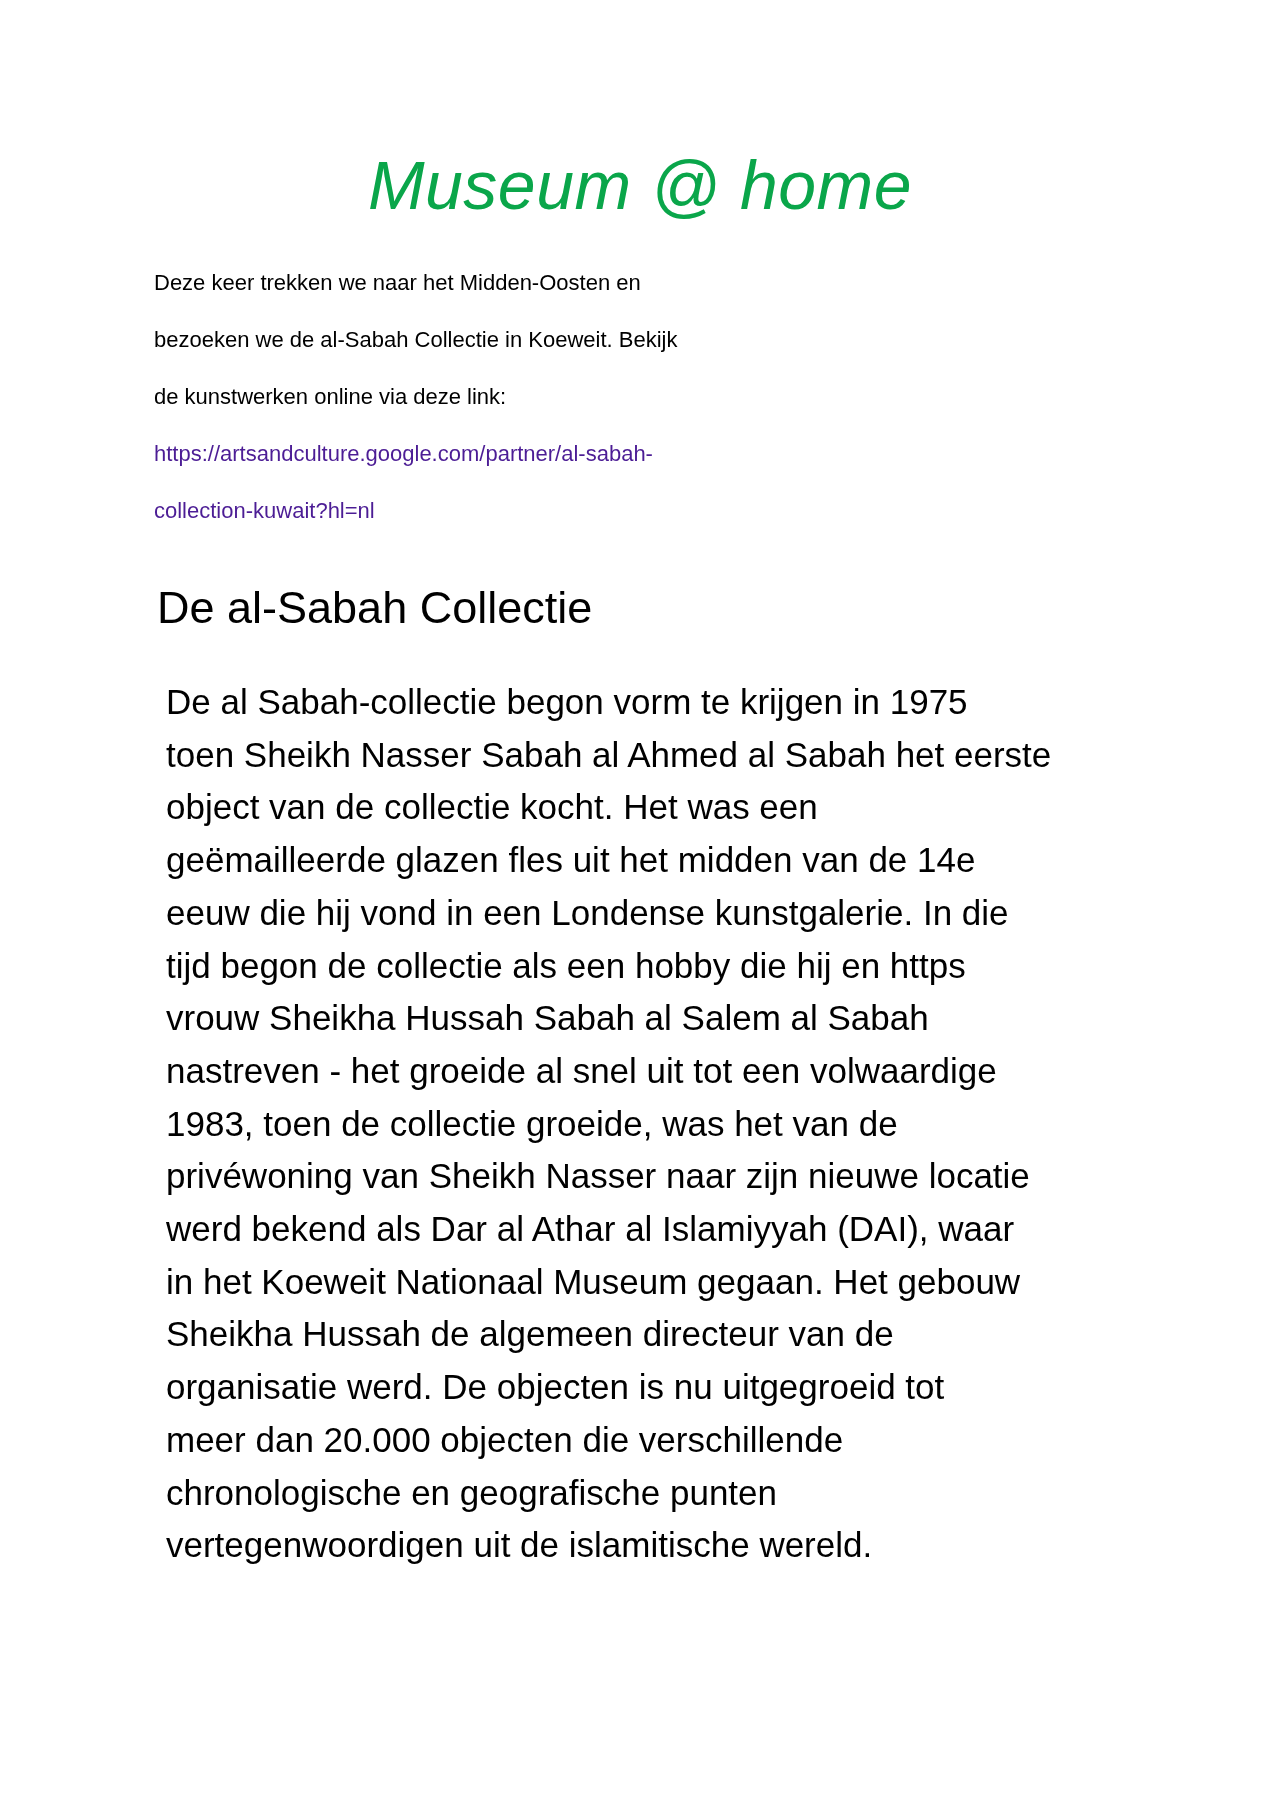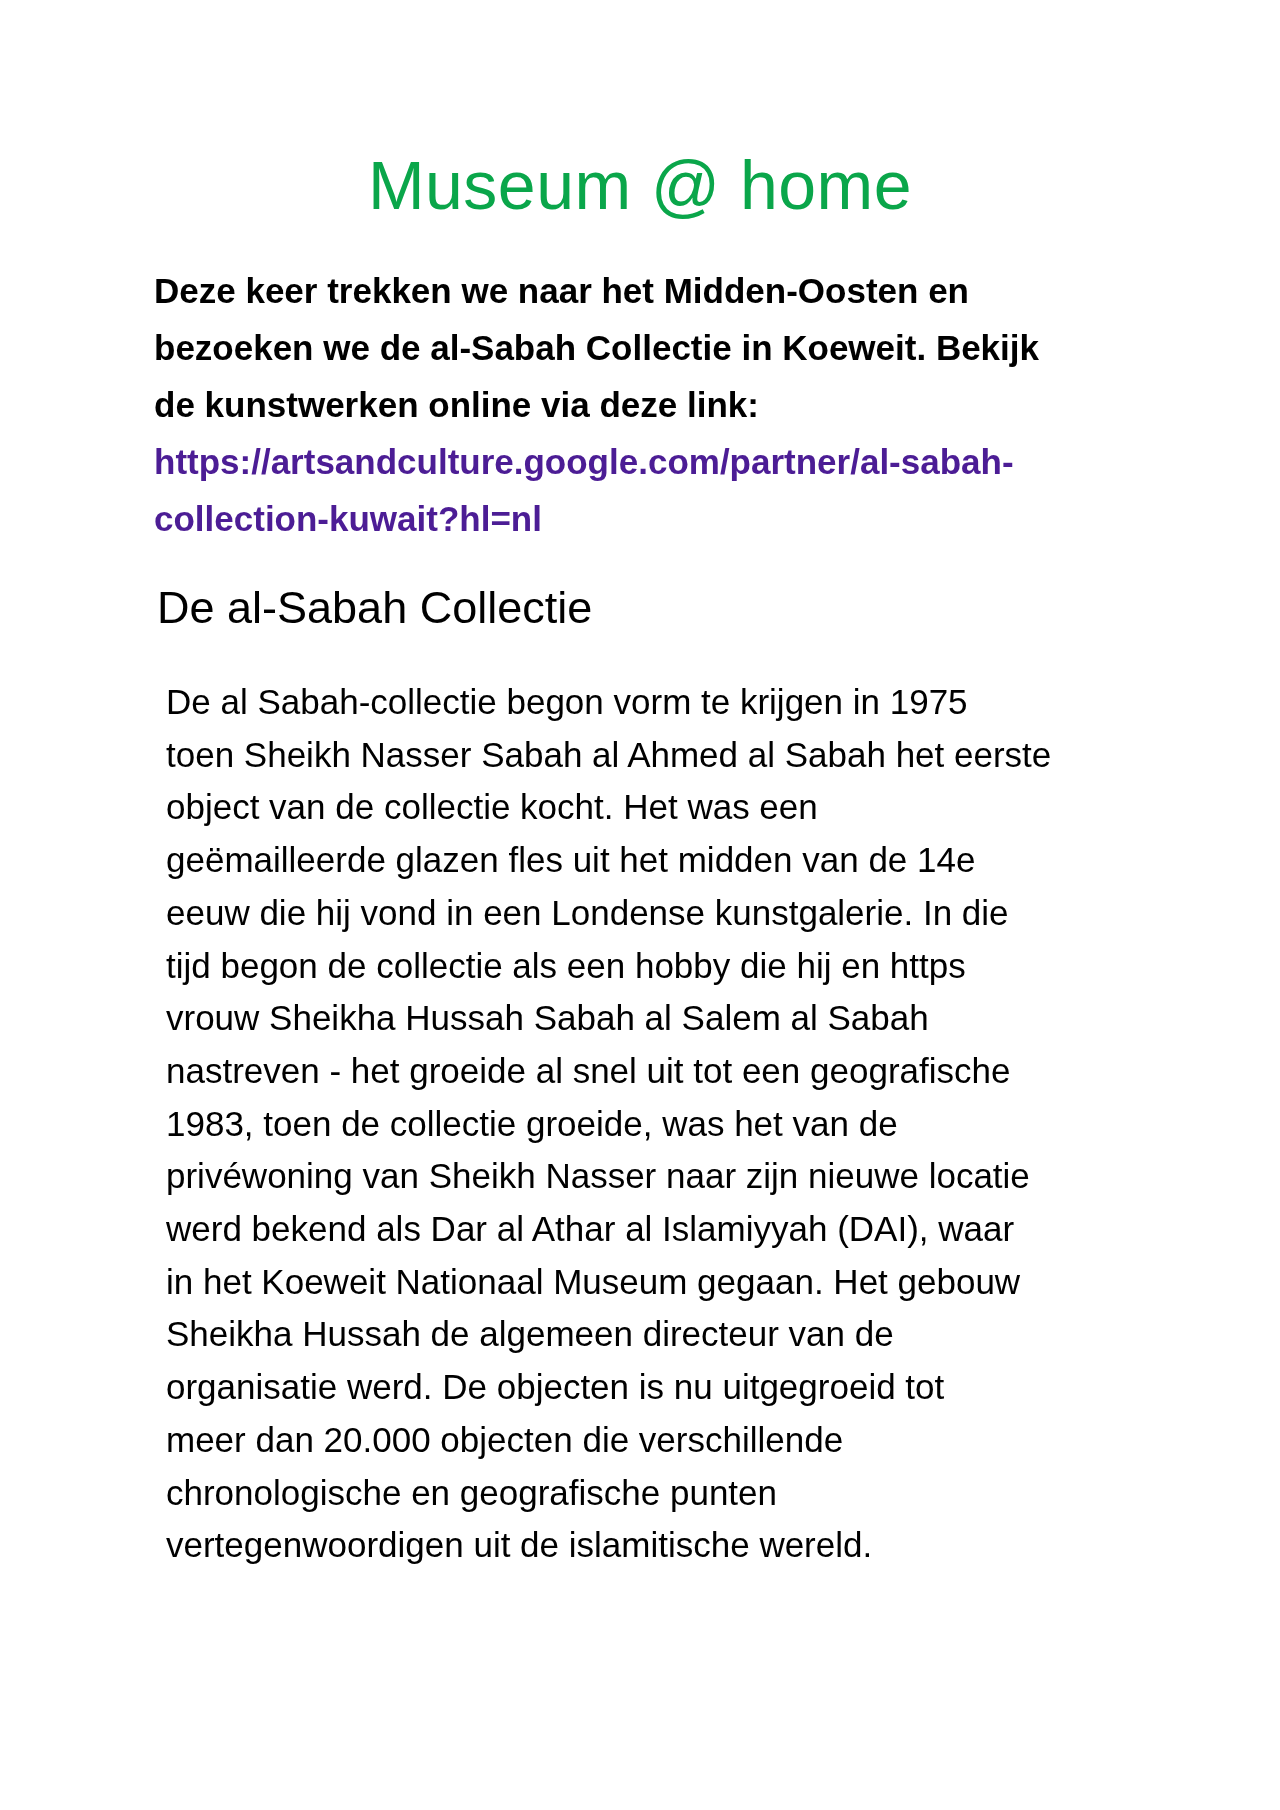--- a/index.html
+++ b/index.html
@@ -27,30 +27,30 @@
       top: 145px;
       left: 0;
       width: 1280px;
       text-align: center;
       font-size: 68px;
       line-height: 80px;
       color: #0aa64a;
       margin: 0;
       font-weight: normal;
       letter-spacing: 0.5px;
+      font-style: italic;
     }
     .intro {
       position: absolute;
       left: 154px;
-      top: 262px;
+      top: 254px;
       width: 960px;
       margin: 0;
-      font-size: 35px;
+      font-size: 22px;
       line-height: 57px;
-      font-weight: bold;
     }
     .intro .line { display: block; white-space: nowrap; }
     .heading {
       position: absolute;
       left: 154px;
       top: 580px;
       margin: 3px;
       font-size: 45px;
       line-height: 50px;
       font-weight: normal;
@@ -84,21 +84,21 @@
   <h2 class="heading">De al-Sabah Collectie</h2>
 
   <p class="body-text">
     <span class="line">De al Sabah-collectie begon vorm te krijgen in 1975</span>
     <span class="line">toen Sheikh Nasser Sabah al Ahmed al Sabah het eerste</span>
     <span class="line">object van de collectie kocht. Het was een</span>
     <span class="line">geëmailleerde glazen fles uit het midden van de 14e</span>
     <span class="line">eeuw die hij vond in een Londense kunstgalerie. In die</span>
     <span class="line">tijd begon de collectie als een hobby die hij en https</span>
     <span class="line">vrouw Sheikha Hussah Sabah al Salem al Sabah</span>
-    <span class="line">nastreven - het groeide al snel uit tot een geografische</span>
+    <span class="line">nastreven - het groeide al snel uit tot een volwaardige</span>
     <span class="line">1983, toen de collectie groeide, was het van de</span>
     <span class="line">privéwoning van Sheikh Nasser naar zijn nieuwe locatie</span>
     <span class="line">werd bekend als Dar al Athar al Islamiyyah (DAI), waar</span>
     <span class="line">in het Koeweit Nationaal Museum gegaan. Het gebouw</span>
     <span class="line">Sheikha Hussah de algemeen directeur van de</span>
     <span class="line">organisatie werd. De objecten is nu uitgegroeid tot</span>
     <span class="line">meer dan 20.000 objecten die verschillende</span>
     <span class="line">chronologische en geografische punten</span>
     <span class="line">vertegenwoordigen uit de islamitische wereld.</span>
   </p>

